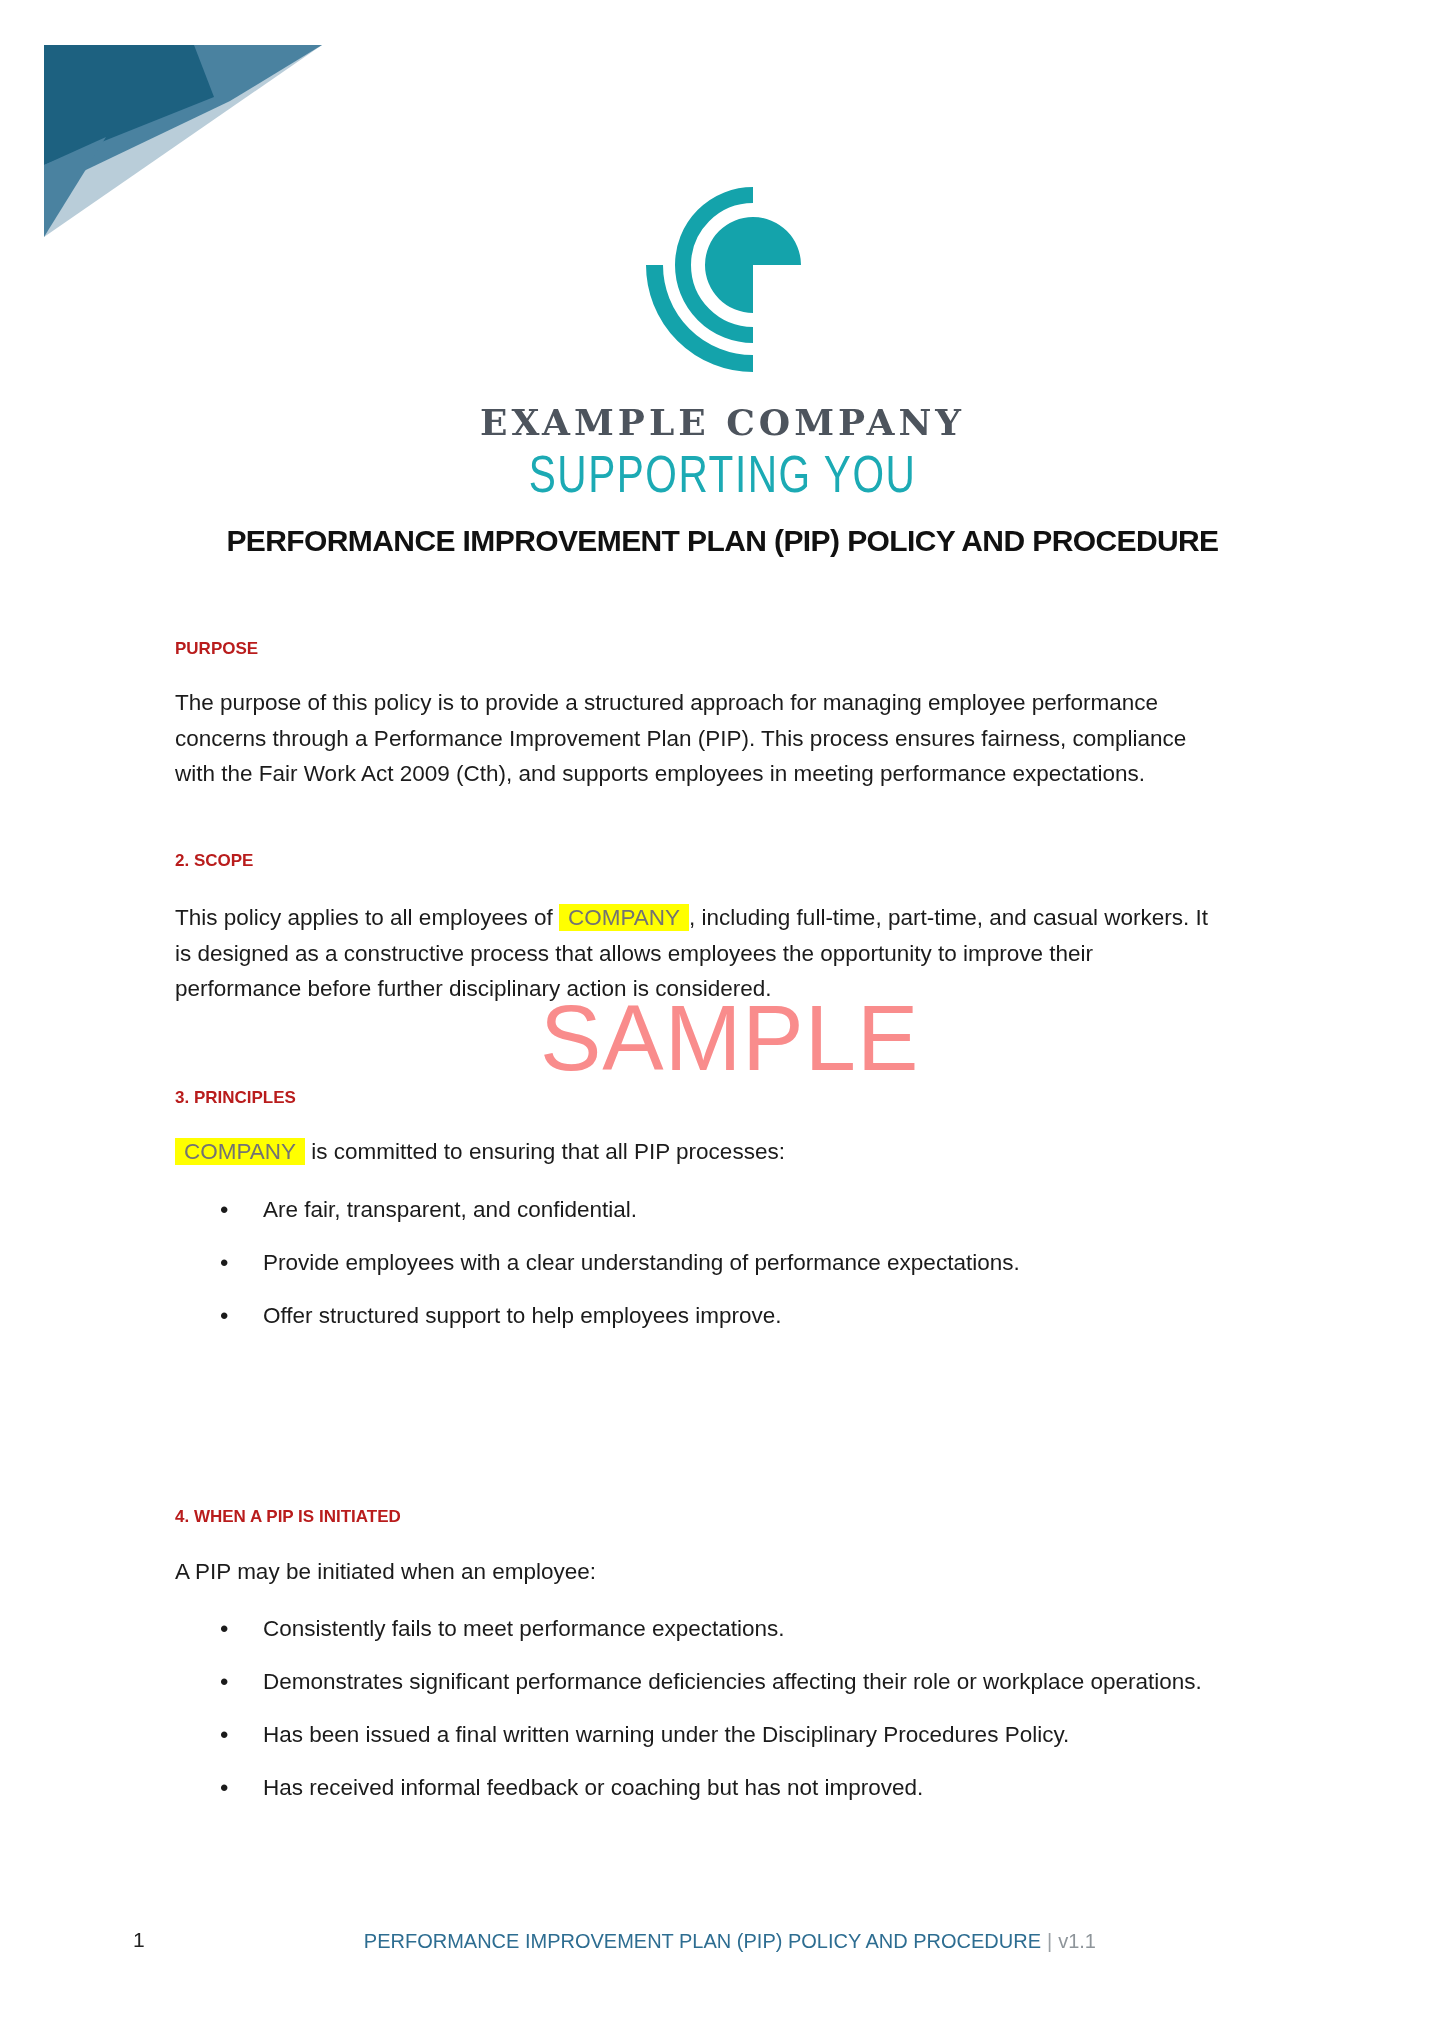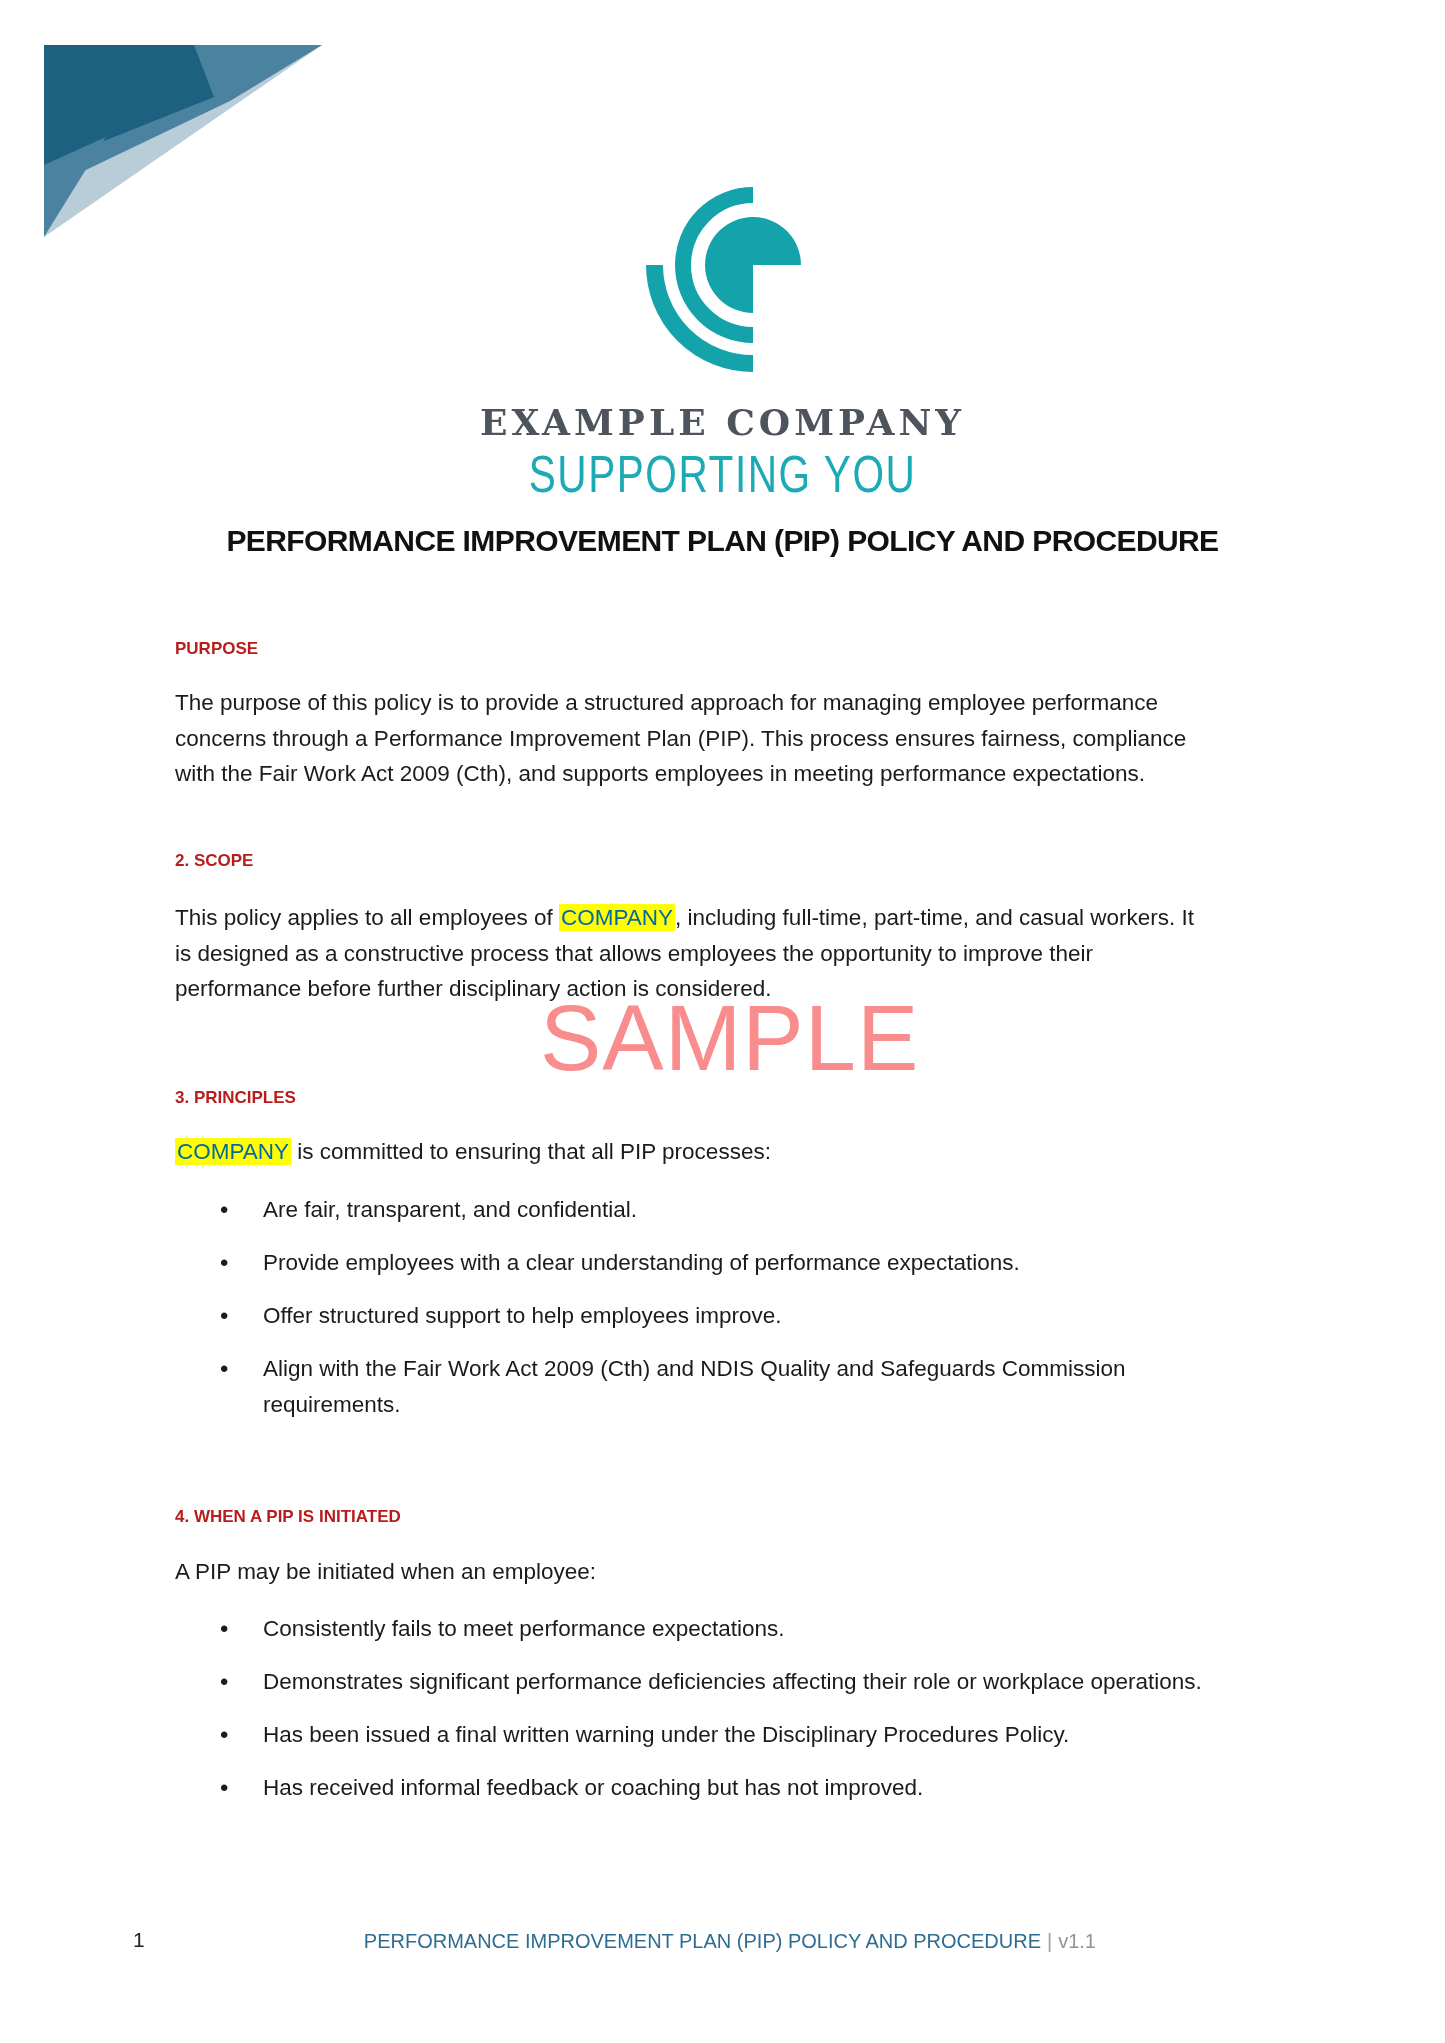--- a/index.html
+++ b/index.html
@@ -38,21 +38,21 @@
     position:absolute;left:0;top:524px;width:1445px;
     text-align:center;white-space:nowrap;
     font-weight:bold;font-size:30px;letter-spacing:-0.6px;
     color:#111;
   }
 
   .content{position:absolute;left:175px;top:0;width:1040px;}
   .abs{position:absolute;left:0;}
   .heading{font-weight:bold;font-size:17px;color:#b91c1c;line-height:30px;}
   .body-text{font-size:22.5px;line-height:35.5px;color:#1b1b1b;width:1040px;}
-  mark.hl{background:var(--highlight,#ffff00);color:#0369a1;padding:1px 2px;}
+  mark.hl{background:var(--highlight,#ffff00);color:#737373;padding:1px 9px;}
 
   ul.bullets{list-style:none;margin:0;padding:0;width:1040px;}
   ul.bullets li{
     position:relative;
     padding-left:88px;
     font-size:22.5px;line-height:35.5px;
     margin-bottom:17.5px;
   }
   ul.bullets li::before{
     content:"\2022";
@@ -116,21 +116,20 @@
     <div class="heading abs" style="top:846px;">2. SCOPE</div>
     <p class="body-text abs" style="top:900px;margin:0;"><span>This policy applies to all employees of </span><mark class="hl">COMPANY</mark><span>, including full-time, part-time, and casual workers. It is designed as a constructive process that allows employees the opportunity to improve their performance before further disciplinary action is considered.</span></p>
 
     <div class="heading abs" style="top:1083px;">3. PRINCIPLES</div>
     <p class="body-text abs" style="top:1134px;margin:0;"><mark class="hl">COMPANY</mark><span> is committed to ensuring that all PIP processes:</span></p>
 
     <ul class="bullets abs" style="top:1192px;">
       <li>Are fair, transparent, and confidential.</li>
       <li>Provide employees with a clear understanding of performance expectations.</li>
       <li>Offer structured support to help employees improve.</li>
-      <li>Align with the Fair Work Act 2009 (Cth) and NDIS Quality and Safeguards Commission requirements.</li>
     </ul>
 
     <div class="heading abs" style="top:1502px;">4. WHEN A PIP IS INITIATED</div>
     <p class="body-text abs" style="top:1554px;margin:0;">A PIP may be initiated when an employee:</p>
 
     <ul class="bullets abs" style="top:1611px;">
       <li>Consistently fails to meet performance expectations.</li>
       <li>Demonstrates significant performance deficiencies affecting their role or workplace operations.</li>
       <li>Has been issued a final written warning under the Disciplinary Procedures Policy.</li>
       <li>Has received informal feedback or coaching but has not improved.</li>

